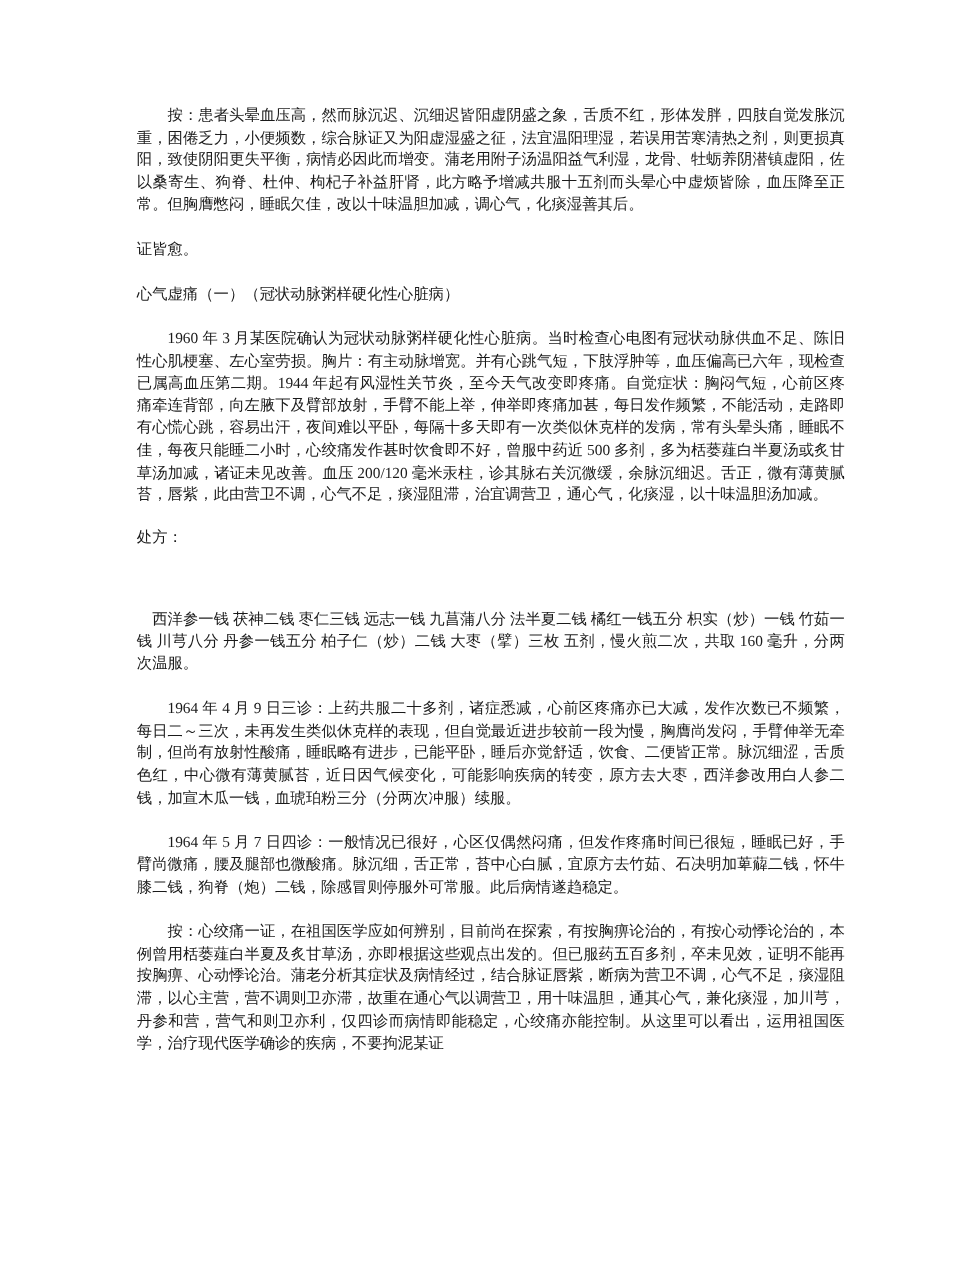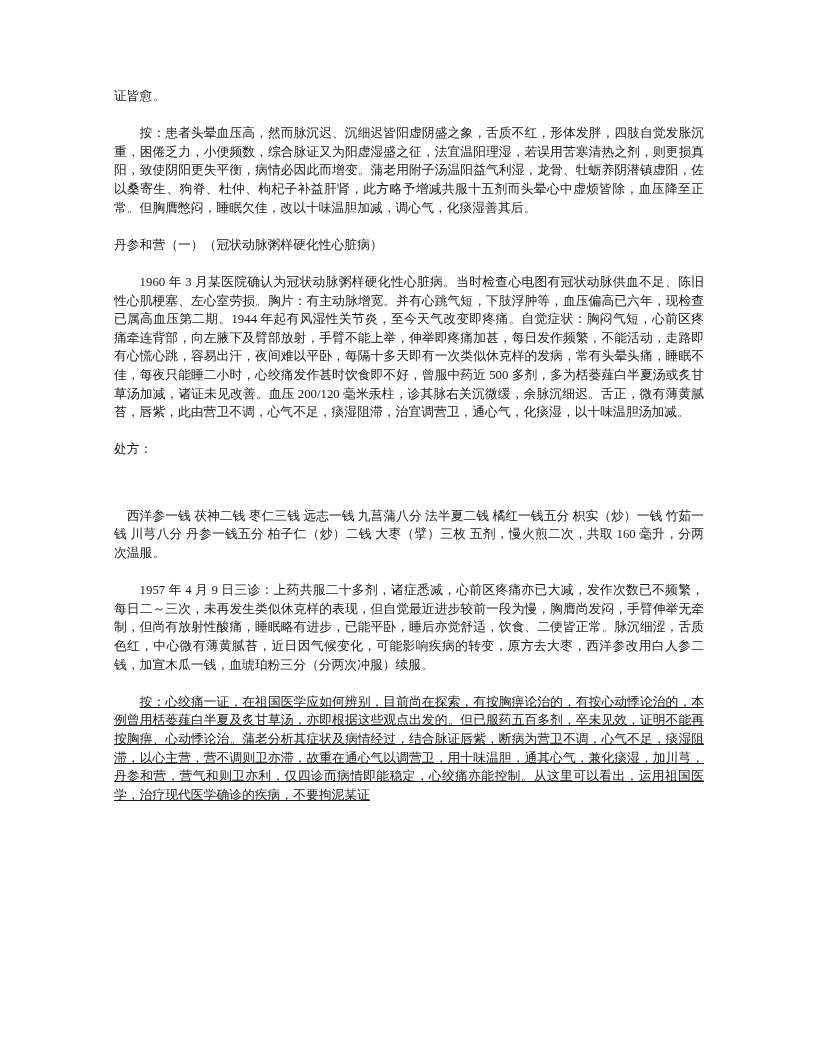--- a/index.html
+++ b/index.html
@@ -30,28 +30,29 @@
     word-break: break-all;
   }
   .heading {
     font-size: 12.8px;
     line-height: 18.6px;
     font-weight: 400;
     margin: 0 0 18.6px 0;
   }
   .indent { text-indent: 2em; }
   .rx { text-indent: 1em; margin-top: 48px; }
-  .rx-label { margin-bottom: 1px; }
-  .para:last-child { margin-bottom: 0; text-decoration: underline; }
+  .rx-label { margin-bottom: 1px; font-family: Liberation Mono, monospace; }
+  .para:last-child { margin-bottom: 0; }
 </style>
 </head>
 <body>
 
 <div class="sheet">
+  <p class="para indent">按：患者头晕血压高，然而脉沉迟、沉细迟皆阳虚阴盛之象，舌质不红，形体发胖，四肢自觉发胀沉重，困倦乏力，小便频数，综合脉证又为阳虚湿盛之征，法宜温阳理湿，若误用苦寒清热之剂，则更损真阳，致使阴阳更失平衡，病情必因此而增变。蒲老用附子汤温阳益气利湿，龙骨、牡蛎养阴潜镇虚阳，佐以桑寄生、狗脊、杜仲、枸杞子补益肝肾，此方略予增减共服十五剂而头晕心中虚烦皆除，血压降至正常。但胸膺憋闷，睡眠欠佳，改以十味温胆加减，调心气，化痰湿善其后。</p>
   <p class="para flush">证皆愈。</p>
-  <p class="para indent">按：患者头晕血压高，然而脉沉迟、沉细迟皆阳虚阴盛之象，舌质不红，形体发胖，四肢自觉发胀沉重，困倦乏力，小便频数，综合脉证又为阳虚湿盛之征，法宜温阳理湿，若误用苦寒清热之剂，则更损真阳，致使阴阳更失平衡，病情必因此而增变。蒲老用附子汤温阳益气利湿，龙骨、牡蛎养阴潜镇虚阳，佐以桑寄生、狗脊、杜仲、枸杞子补益肝肾，此方略予增减共服十五剂而头晕心中虚烦皆除，血压降至正常。但胸膺憋闷，睡眠欠佳，改以十味温胆加减，调心气，化痰湿善其后。</p>
-  <h2 class="heading">丹参和营（一）（冠状动脉粥样硬化性心脏病）</h2>
+  <h2 class="heading">心气虚痛（一）（冠状动脉粥样硬化性心脏病）</h2>
   <p class="para indent">1960 年 3 月某医院确认为冠状动脉粥样硬化性心脏病。当时检查心电图有冠状动脉供血不足、陈旧性心肌梗塞、左心室劳损。胸片：有主动脉增宽。并有心跳气短，下肢浮肿等，血压偏高已六年，现检查已属高血压第二期。1944 年起有风湿性关节炎，至今天气改变即疼痛。自觉症状：胸闷气短，心前区疼痛牵连背部，向左腋下及臂部放射，手臂不能上举，伸举即疼痛加甚，每日发作频繁，不能活动，走路即有心慌心跳，容易出汗，夜间难以平卧，每隔十多天即有一次类似休克样的发病，常有头晕头痛，睡眠不佳，每夜只能睡二小时，心绞痛发作甚时饮食即不好，曾服中药近 500 多剂，多为栝蒌薤白半夏汤或炙甘草汤加减，诸证未见改善。血压 200/120 毫米汞柱，诊其脉右关沉微缓，余脉沉细迟。舌正，微有薄黄腻苔，唇紫，此由营卫不调，心气不足，痰湿阻滞，治宜调营卫，通心气，化痰湿，以十味温胆汤加减。</p>
   <p class="para rx-label">处方：</p>
   <p class="para rx">西洋参一钱 茯神二钱 枣仁三钱 远志一钱 九菖蒲八分 法半夏二钱 橘红一钱五分 枳实（炒）一钱 竹茹一钱 川芎八分 丹参一钱五分 柏子仁（炒）二钱 大枣（擘）三枚 五剂，慢火煎二次，共取 160 毫升，分两次温服。</p>
-  <p class="para indent">1957 年 4 月 9 日三诊：上药共服二十多剂，诸症悉减，心前区疼痛亦已大减，发作次数已不频繁，每日二～三次，未再发生类似休克样的表现，但自觉最近进步较前一段为慢，胸膺尚发闷，手臂伸举无牵制，但尚有放射性酸痛，睡眠略有进步，已能平卧，睡后亦觉舒适，饮食、二便皆正常。脉沉细涩，舌质色红，中心微有薄黄腻苔，近日因气候变化，可能影响疾病的转变，原方去大枣，西洋参改用白人参二钱，加宣木瓜一钱，血琥珀粉三分（分两次冲服）续服。</p>
+  <p class="para indent">1964 年 4 月 9 日三诊：上药共服二十多剂，诸症悉减，心前区疼痛亦已大减，发作次数已不频繁，每日二～三次，未再发生类似休克样的表现，但自觉最近进步较前一段为慢，胸膺尚发闷，手臂伸举无牵制，但尚有放射性酸痛，睡眠略有进步，已能平卧，睡后亦觉舒适，饮食、二便皆正常。脉沉细涩，舌质色红，中心微有薄黄腻苔，近日因气候变化，可能影响疾病的转变，原方去大枣，西洋参改用白人参二钱，加宣木瓜一钱，血琥珀粉三分（分两次冲服）续服。</p>
+  <p class="para indent">1964 年 5 月 7 日四诊：一般情况已很好，心区仅偶然闷痛，但发作疼痛时间已很短，睡眠已好，手臂尚微痛，腰及腿部也微酸痛。脉沉细，舌正常，苔中心白腻，宜原方去竹茹、石决明加萆薢二钱，怀牛膝二钱，狗脊（炮）二钱，除感冒则停服外可常服。此后病情遂趋稳定。</p>
   <p class="para indent">按：心绞痛一证，在祖国医学应如何辨别，目前尚在探索，有按胸痹论治的，有按心动悸论治的，本例曾用栝蒌薤白半夏及炙甘草汤，亦即根据这些观点出发的。但已服药五百多剂，卒未见效，证明不能再按胸痹、心动悸论治。蒲老分析其症状及病情经过，结合脉证唇紫，断病为营卫不调，心气不足，痰湿阻滞，以心主营，营不调则卫亦滞，故重在通心气以调营卫，用十味温胆，通其心气，兼化痰湿，加川芎，丹参和营，营气和则卫亦利，仅四诊而病情即能稳定，心绞痛亦能控制。从这里可以看出，运用祖国医学，治疗现代医学确诊的疾病，不要拘泥某证</p>
 </div>
 
 </body></html>

